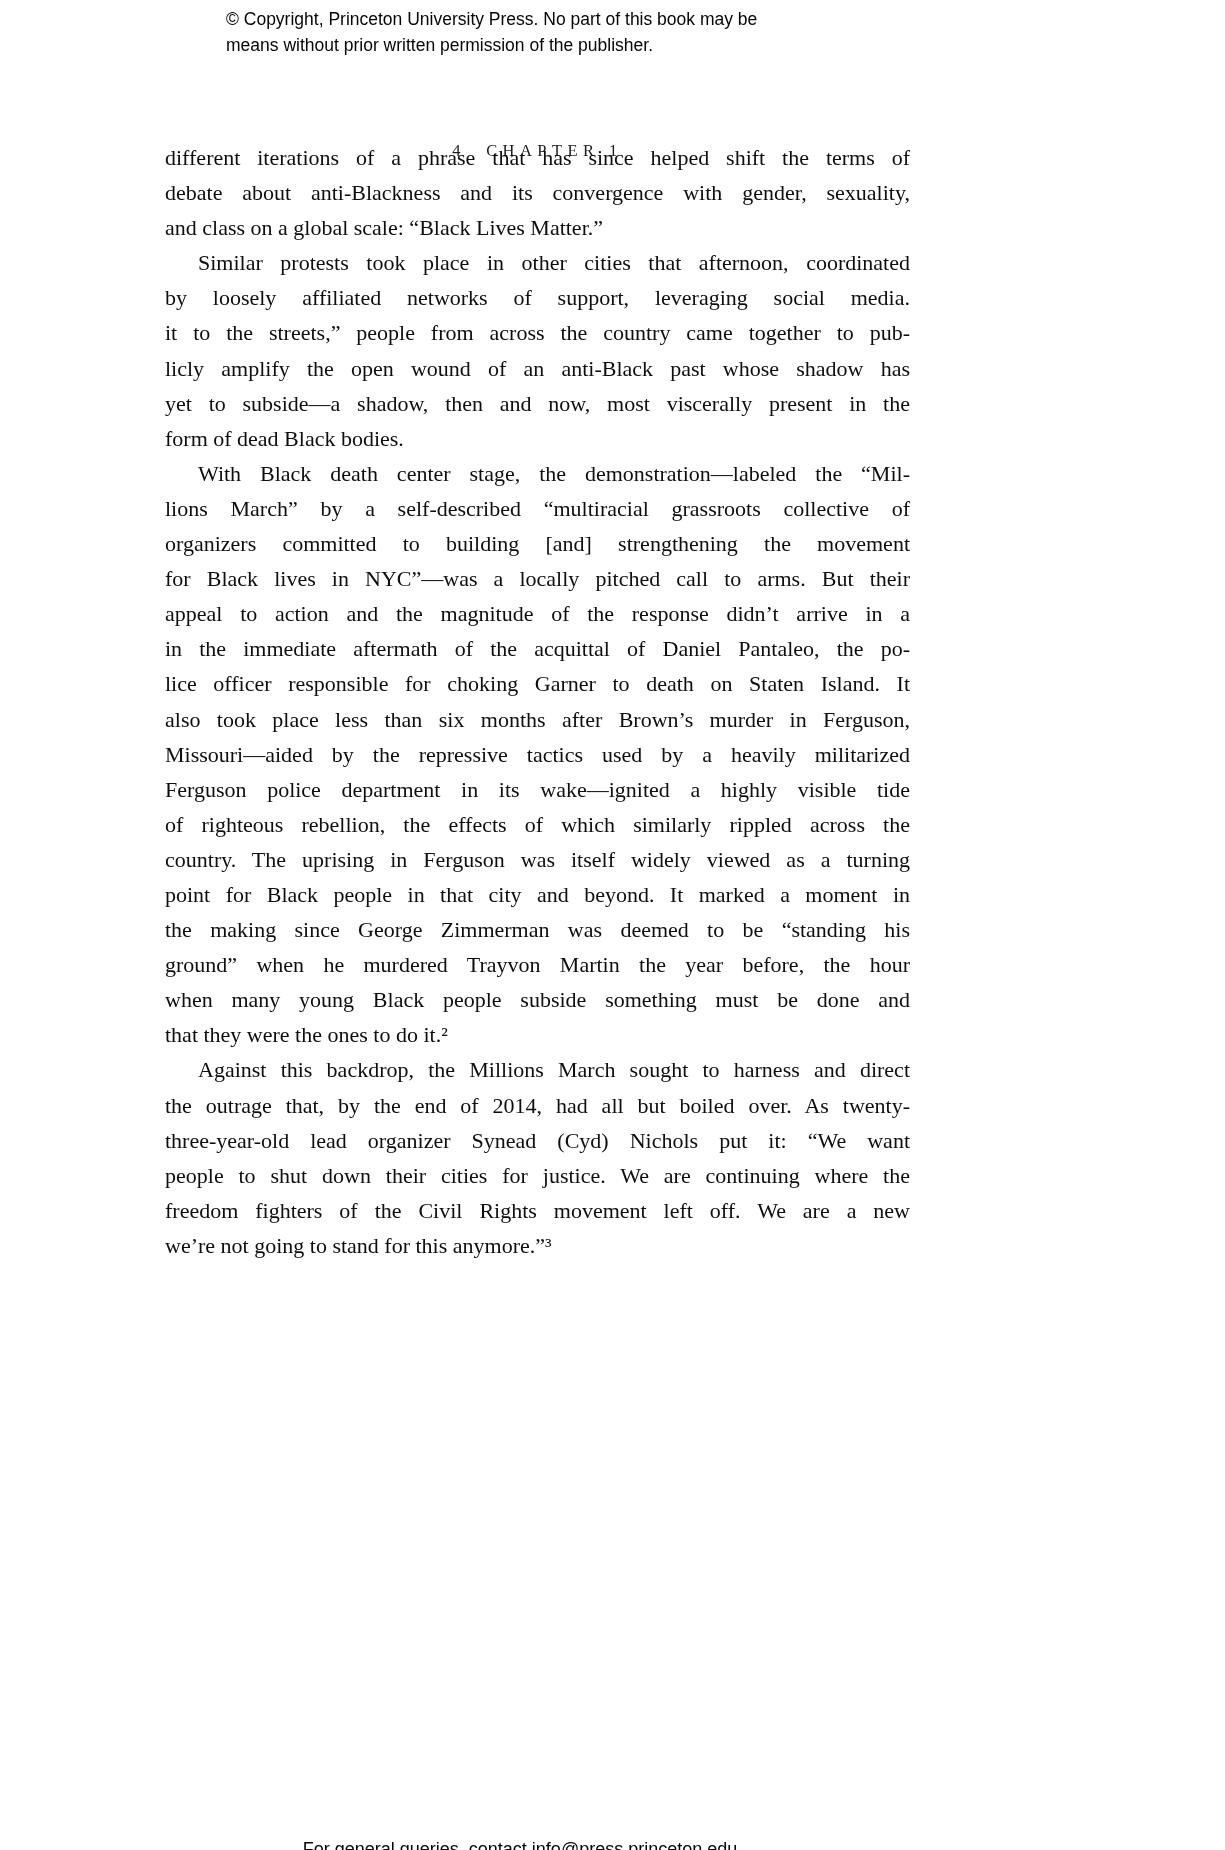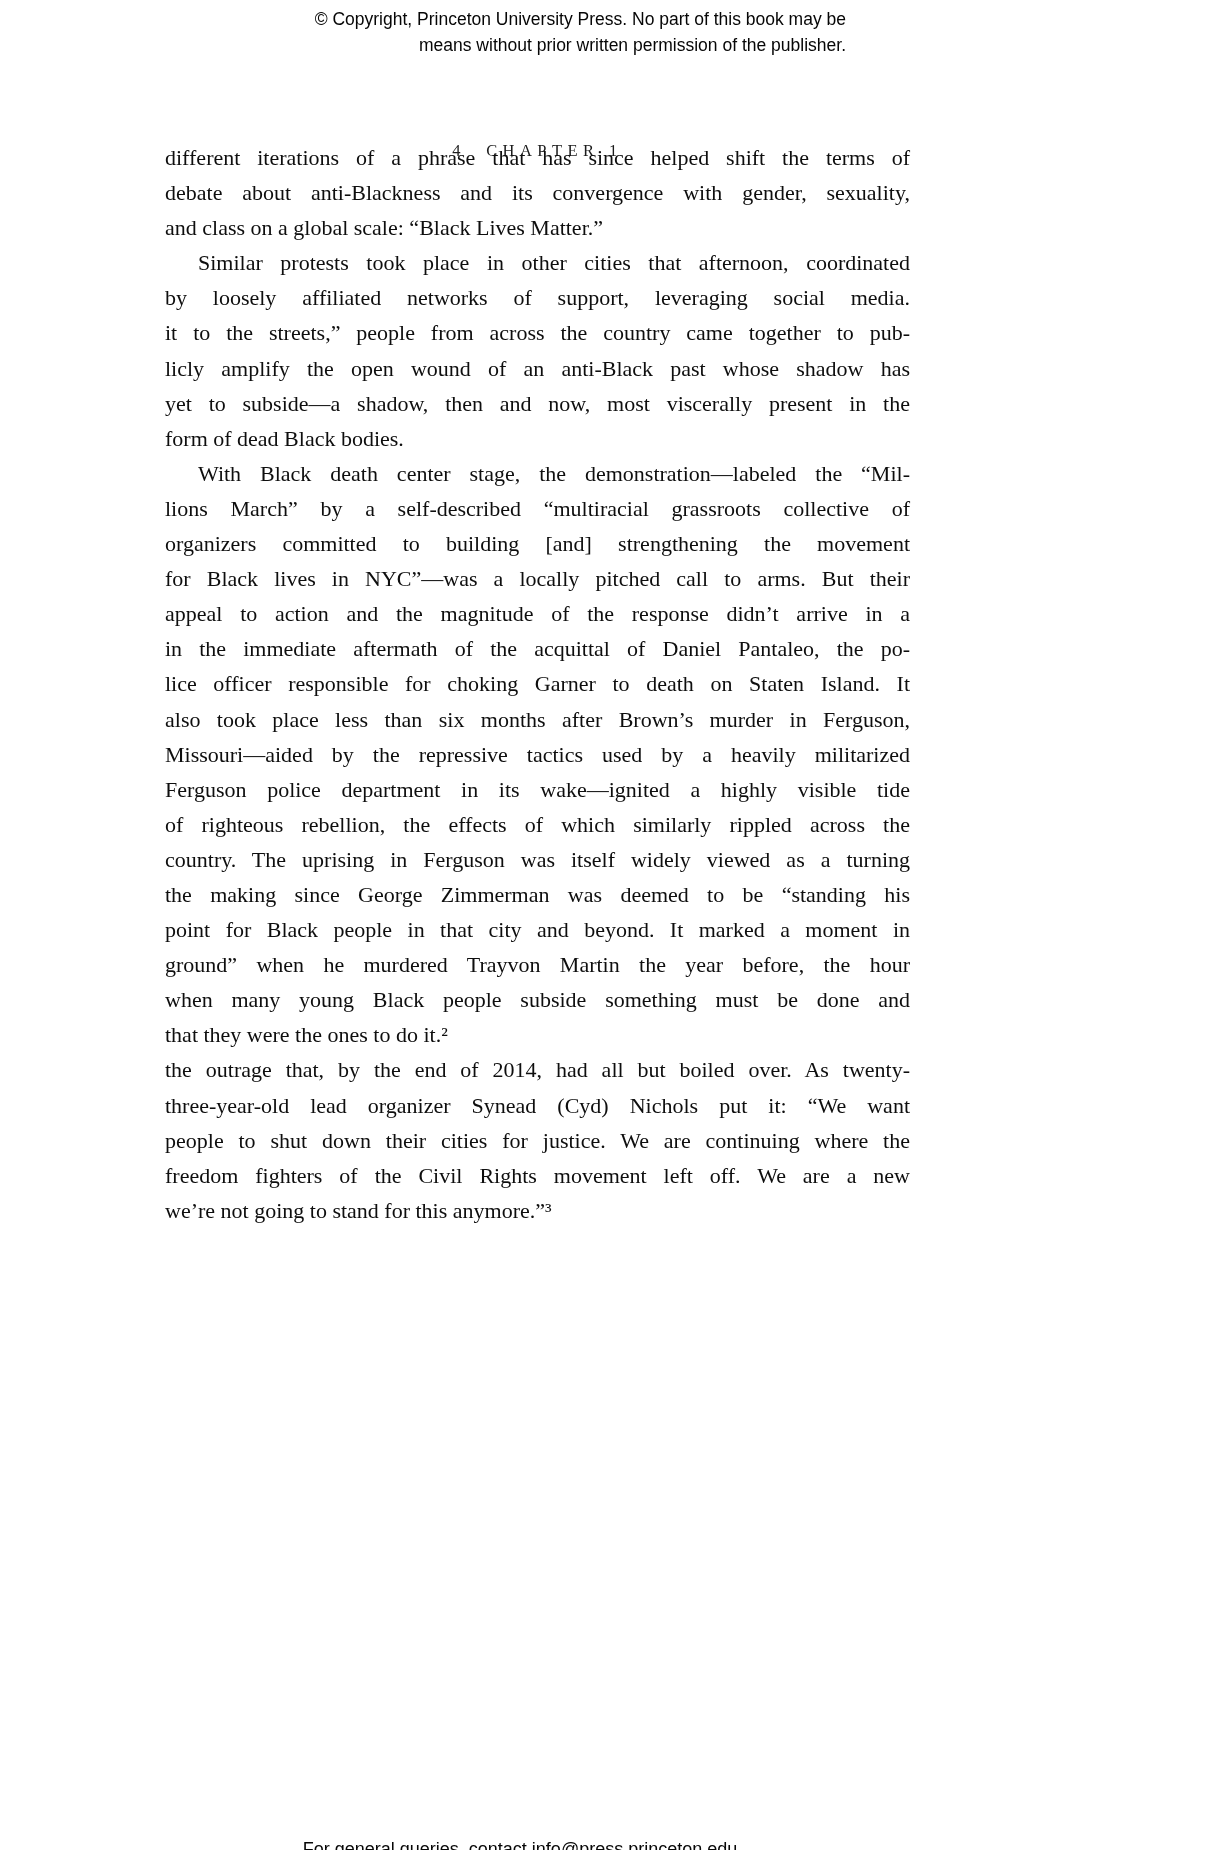--- a/index.html
+++ b/index.html
@@ -18,21 +18,21 @@
   }
   .copyright {
     position: absolute;
     top: 7px;
     left: 226px;
     width: 620px;
     font-family: "Liberation Sans", "DejaVu Sans", sans-serif;
     font-size: 17.5px;
     line-height: 25.5px;
     color: #060606;
-    text-align: right;
+    text-align: left;
   }
   .running-head {
     position: absolute;
     top: 97px;
     left: 165px;
     width: 745px;
     text-align: center;
     font-size: 16.5px;
     color: #1c1c1c;
     margin-top: 44px;
@@ -113,28 +113,29 @@
       <div class="line">organizers committed to building [and] strengthening the movement</div>
       <div class="line">for Black lives in NYC”—was a locally pitched call to arms. But their</div>
       <div class="line">appeal to action and the magnitude of the response didn’t arrive in a</div>
       <div class="line">in the immediate aftermath of the acquittal of Daniel Pantaleo, the po-</div>
       <div class="line">lice officer responsible for choking Garner to death on Staten Island. It</div>
       <div class="line">also took place less than six months after Brown’s murder in Ferguson,</div>
       <div class="line">Missouri—aided by the repressive tactics used by a heavily militarized</div>
       <div class="line">Ferguson police department in its wake—ignited a highly visible tide</div>
       <div class="line">of righteous rebellion, the effects of which similarly rippled across the</div>
       <div class="line">country. The uprising in Ferguson was itself widely viewed as a turning</div>
+      <div class="line">point for Black people in that city and beyond. It marked a moment in</div>
       <div class="line">the making since George Zimmerman was deemed to be “standing his</div>
-      <div class="line">point for Black people in that city and beyond. It marked a moment in</div>
       <div class="line">ground” when he murdered Trayvon Martin the year before, the hour</div>
       <div class="line">when many young Black people subside something must be done and</div>
       <div class="line last">that they were the ones to do it.²</div>
     </div>
 
     <div class="paragraph">
+      <div class="line indent">Against this backdrop, the Millions March sought to harness and direct</div>
       <div class="line">the outrage that, by the end of 2014, had all but boiled over. As twenty-</div>
       <div class="line">three-year-old lead organizer Synead (Cyd) Nichols put it: “We want</div>
       <div class="line">people to shut down their cities for justice. We are continuing where the</div>
       <div class="line">freedom fighters of the Civil Rights movement left off. We are a new</div>
       <div class="line last">we’re not going to stand for this anymore.”³</div>
     </div>
 
   </div>
 
   <div class="footer">For general queries, contact info@press.princeton.edu</div>

